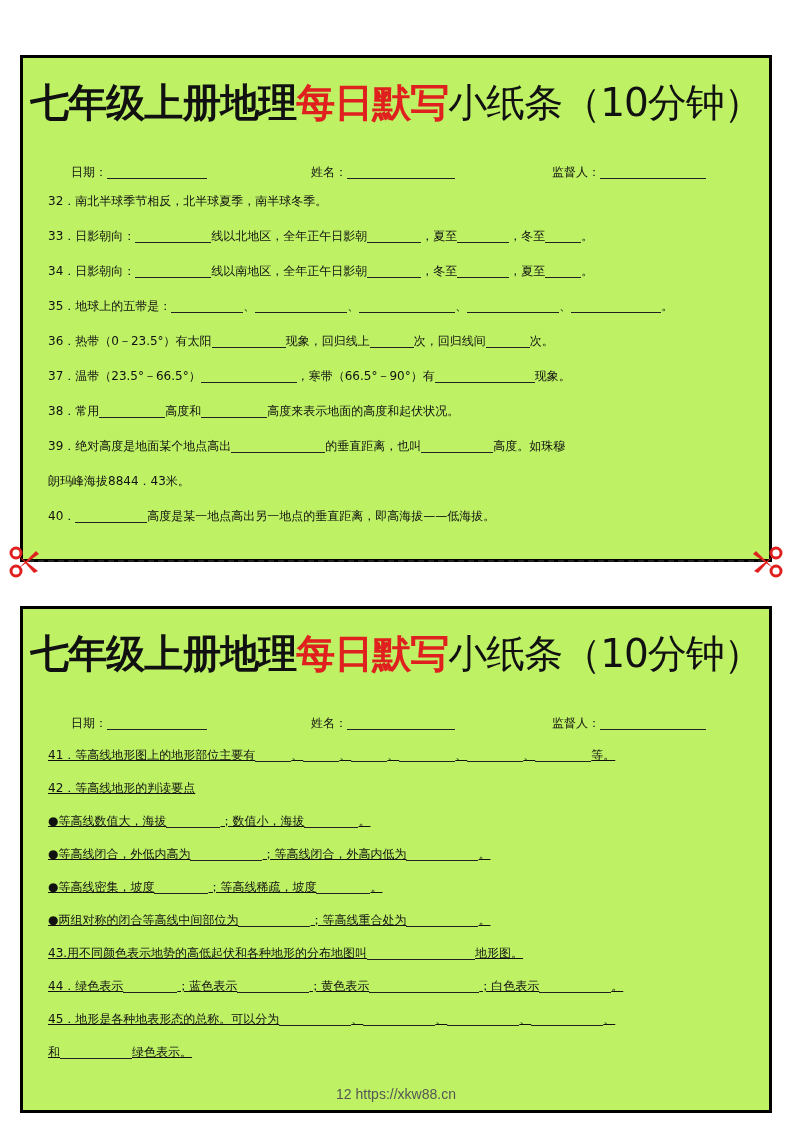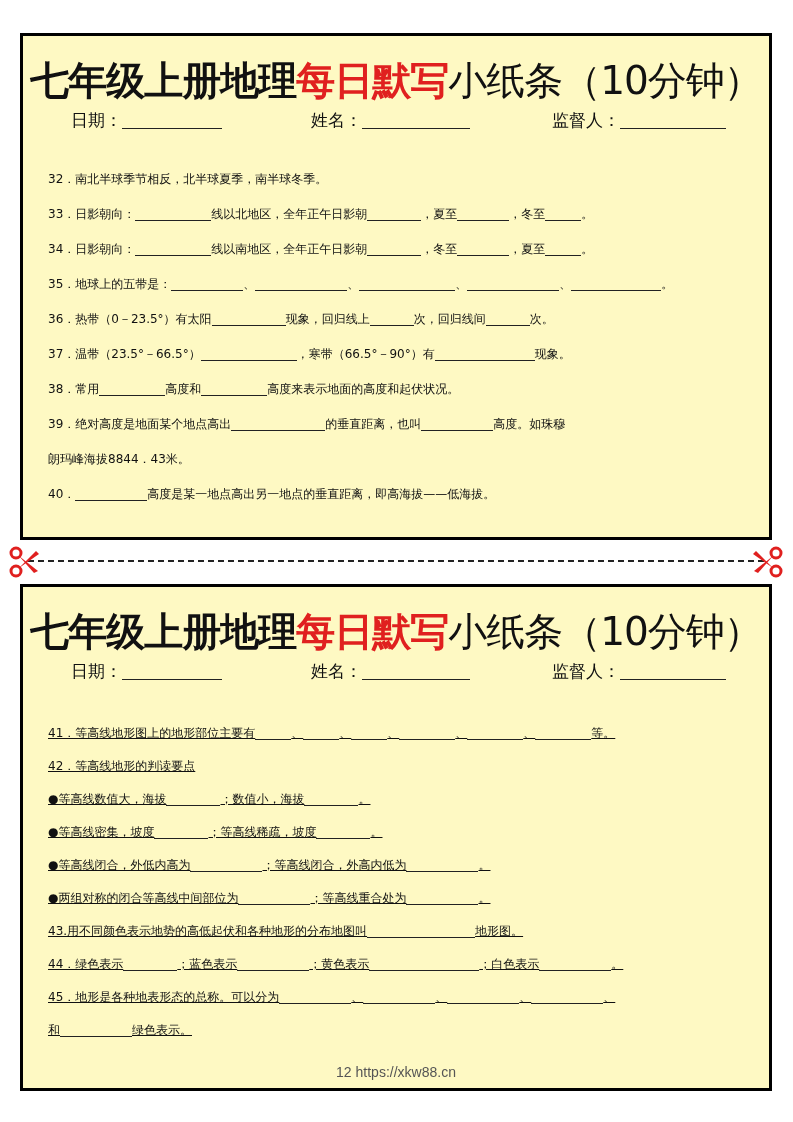--- a/index.html
+++ b/index.html
@@ -3,34 +3,34 @@
 <meta charset="utf-8">
 <style>
   html, body { margin: 0; padding: 0; background: #ffffff; }
   body {
     width: 793px; height: 1122px; position: relative; overflow: hidden;
     font-family: "DejaVu Sans", "Liberation Sans", sans-serif;
     color: #111;
   }
   .card {
     position: absolute; left: 20px; width: 752px;
-    border: 3px solid #000; box-sizing: border-box; background: #fef9c3;
+    border: 3px solid #000; box-sizing: border-box; background: #bef264; margin-top: 22px;
   }
   #card1 { top: 33px; height: 507px; }
   #card2 { top: 584px; height: 507px; }
   .title {
     position: absolute; left: 0; right: 0; top: 20px;
     text-align: center; font-size: 39px; font-weight: bold; letter-spacing: -1px;
     white-space: nowrap; line-height: 50px;
   }
   .title .hl { color: #e0201f; }
   .title .thin { font-weight: normal; }
   .meta {
-    position: absolute; top: 72px; left: 0; right: 0; height: 24px;
-    font-size: 17px; line-height: 24px;
+    position: absolute; top: 102px; left: 0; right: 0; height: 24px;
+    font-size: 12px; line-height: 24px;
   }
   .meta .f { position: absolute; top: 0; white-space: nowrap; }
   .meta .f1 { left: 48px; } .meta .f2 { left: 288px; } .meta .f3 { left: 529px; }
   .blank { display: inline-block; border-bottom: 1px solid #222; height: 18px; vertical-align: -3px; }
   .lines { position: absolute; left: 25px; right: 10px; font-size: 12px; }
   #card1 .lines { top: 130px; }
   #card2 .lines { top: 133px; }
   .ln { height: 35px; line-height: 26px; white-space: nowrap; }
   #card2 .ln { height: 33px; text-decoration: underline; }
   .footer {
@@ -90,22 +90,22 @@
   </div>
   <div class="meta">
     <div class="f f1"><span>日期：</span><span class="blank" style="width:100px"></span></div>
     <div class="f f2"><span>姓名：</span><span class="blank" style="width:108px"></span></div>
     <div class="f f3"><span>监督人：</span><span class="blank" style="width:106px"></span></div>
   </div>
   <div class="lines">
     <div class="ln"><span>41．等高线地形图上的地形部位主要有</span><span class="blank" style="width:36px"></span><span>、</span><span class="blank" style="width:36px"></span><span>、</span><span class="blank" style="width:36px"></span><span>、</span><span class="blank" style="width:56px"></span><span>、</span><span class="blank" style="width:56px"></span><span>、</span><span class="blank" style="width:56px"></span><span>等。</span></div>
     <div class="ln"><span>42．等高线地形的判读要点</span></div>
     <div class="ln"><span>●等高线数值大，海拔</span><span class="blank" style="width:54px"></span><span>；数值小，海拔</span><span class="blank" style="width:54px"></span><span>。</span></div>
+    <div class="ln"><span>●等高线闭合，外低内高为</span><span class="blank" style="width:72px"></span><span>；等高线闭合，外高内低为</span><span class="blank" style="width:72px"></span><span>。</span></div>
     <div class="ln"><span>●等高线密集，坡度</span><span class="blank" style="width:54px"></span><span>；等高线稀疏，坡度</span><span class="blank" style="width:54px"></span><span>。</span></div>
-    <div class="ln"><span>●等高线闭合，外低内高为</span><span class="blank" style="width:72px"></span><span>；等高线闭合，外高内低为</span><span class="blank" style="width:72px"></span><span>。</span></div>
     <div class="ln"><span>●两组对称的闭合等高线中间部位为</span><span class="blank" style="width:72px"></span><span>；等高线重合处为</span><span class="blank" style="width:72px"></span><span>。</span></div>
     <div class="ln"><span>43.用不同颜色表示地势的高低起伏和各种地形的分布地图叫</span><span class="blank" style="width:108px"></span><span>地形图。</span></div>
     <div class="ln"><span>44．绿色表示</span><span class="blank" style="width:54px"></span><span>；蓝色表示</span><span class="blank" style="width:72px"></span><span>；黄色表示</span><span class="blank" style="width:110px"></span><span>；白色表示</span><span class="blank" style="width:72px"></span><span>。</span></div>
     <div class="ln"><span>45．地形是各种地表形态的总称。可以分为</span><span class="blank" style="width:72px"></span><span>、</span><span class="blank" style="width:72px"></span><span>、</span><span class="blank" style="width:72px"></span><span>、</span><span class="blank" style="width:72px"></span><span>、</span></div>
     <div class="ln"><span>和</span><span class="blank" style="width:72px"></span><span>绿色表示。</span></div>
   </div>
   <div class="footer">12 https://xkw88.cn</div>
 </div>
 
 </body></html>

